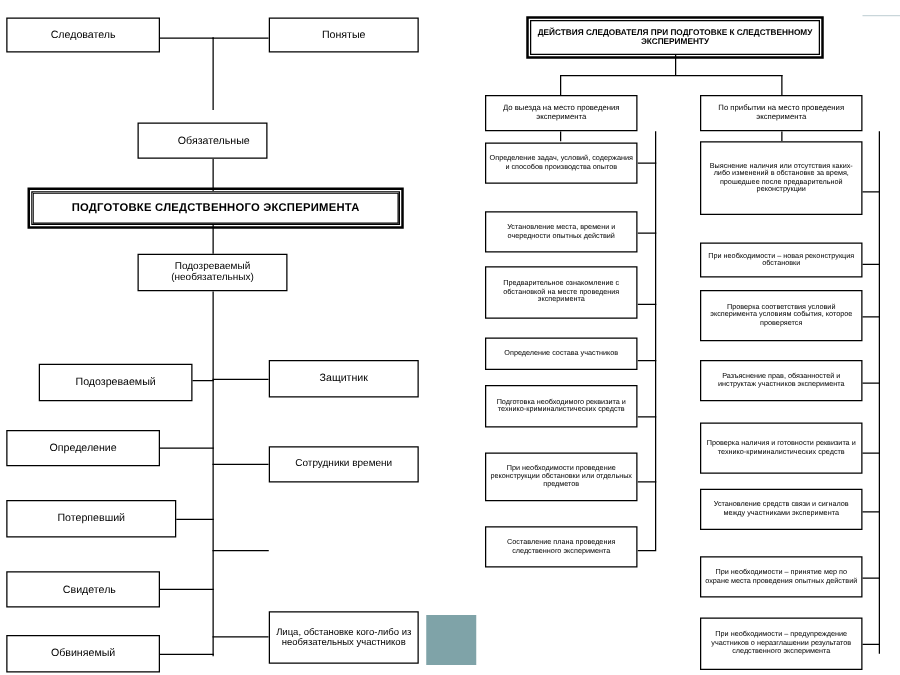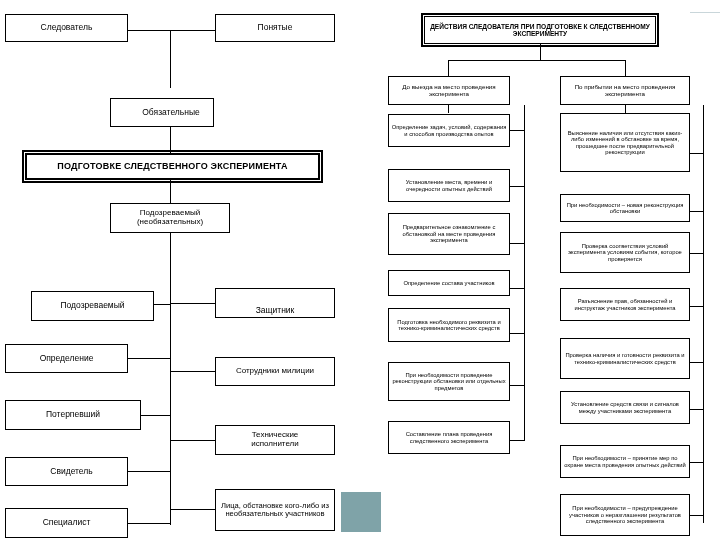--- a/index.html
+++ b/index.html
@@ -130,34 +130,28 @@
   <div class="box lvl1" style="left:5px;top:344px;width:123px;height:29px;">
     <span>Определение</span>
   </div>
   <div class="box lvl1" style="left:5px;top:400px;width:136px;height:30px;">
     <span>Потерпевший</span>
   </div>
   <div class="box lvl1" style="left:5px;top:457px;width:123px;height:29px;padding-left:12px;">
     <span>Свидетель</span>
   </div>
   <div class="box lvl1" style="left:5px;top:508px;width:123px;height:30px;">
-    <span>Специалист</span>
-  </div>
-
-  <div class="box lvl1" style="left:215px;top:288px;width:120px;height:30px;align-items:flex-end;">
+    <span>Обвиняемый</span>
+  </div>
+
+  <div class="box lvl1" style="left:215px;top:288px;width:120px;height:30px;">
     <span>Защитник</span>
   </div>
   <div class="box lvl2" style="left:215px;top:357px;width:120px;height:29px;">
-    <span>Сотрудники милиции</span>
-  </div>
-  <div class="box lvl2" style="left:215px;top:425px;width:120px;height:30px;">
-    <span>
-      <span>Технические</span>
-      <span>исполнители</span>
-    </span>
+    <span>Сотрудники времени</span>
   </div>
   <div class="box lvl2" style="left:215px;top:489px;width:120px;height:42px;font-size:7.6px;">
     <span>Лица, обстановке кого-либо из необязательных участников</span>
   </div>
 
   <div class="artifact" style="left:341px;top:492px;width:40px;height:40px;"></div>
 
   <div class="box double-hdr hdr" style="left:424px;top:16px;width:232px;height:28px;">
     <span>ДЕЙСТВИЯ СЛЕДОВАТЕЛЯ ПРИ ПОДГОТОВКЕ К СЛЕДСТВЕННОМУ ЭКСПЕРИМЕНТУ</span>
   </div>

